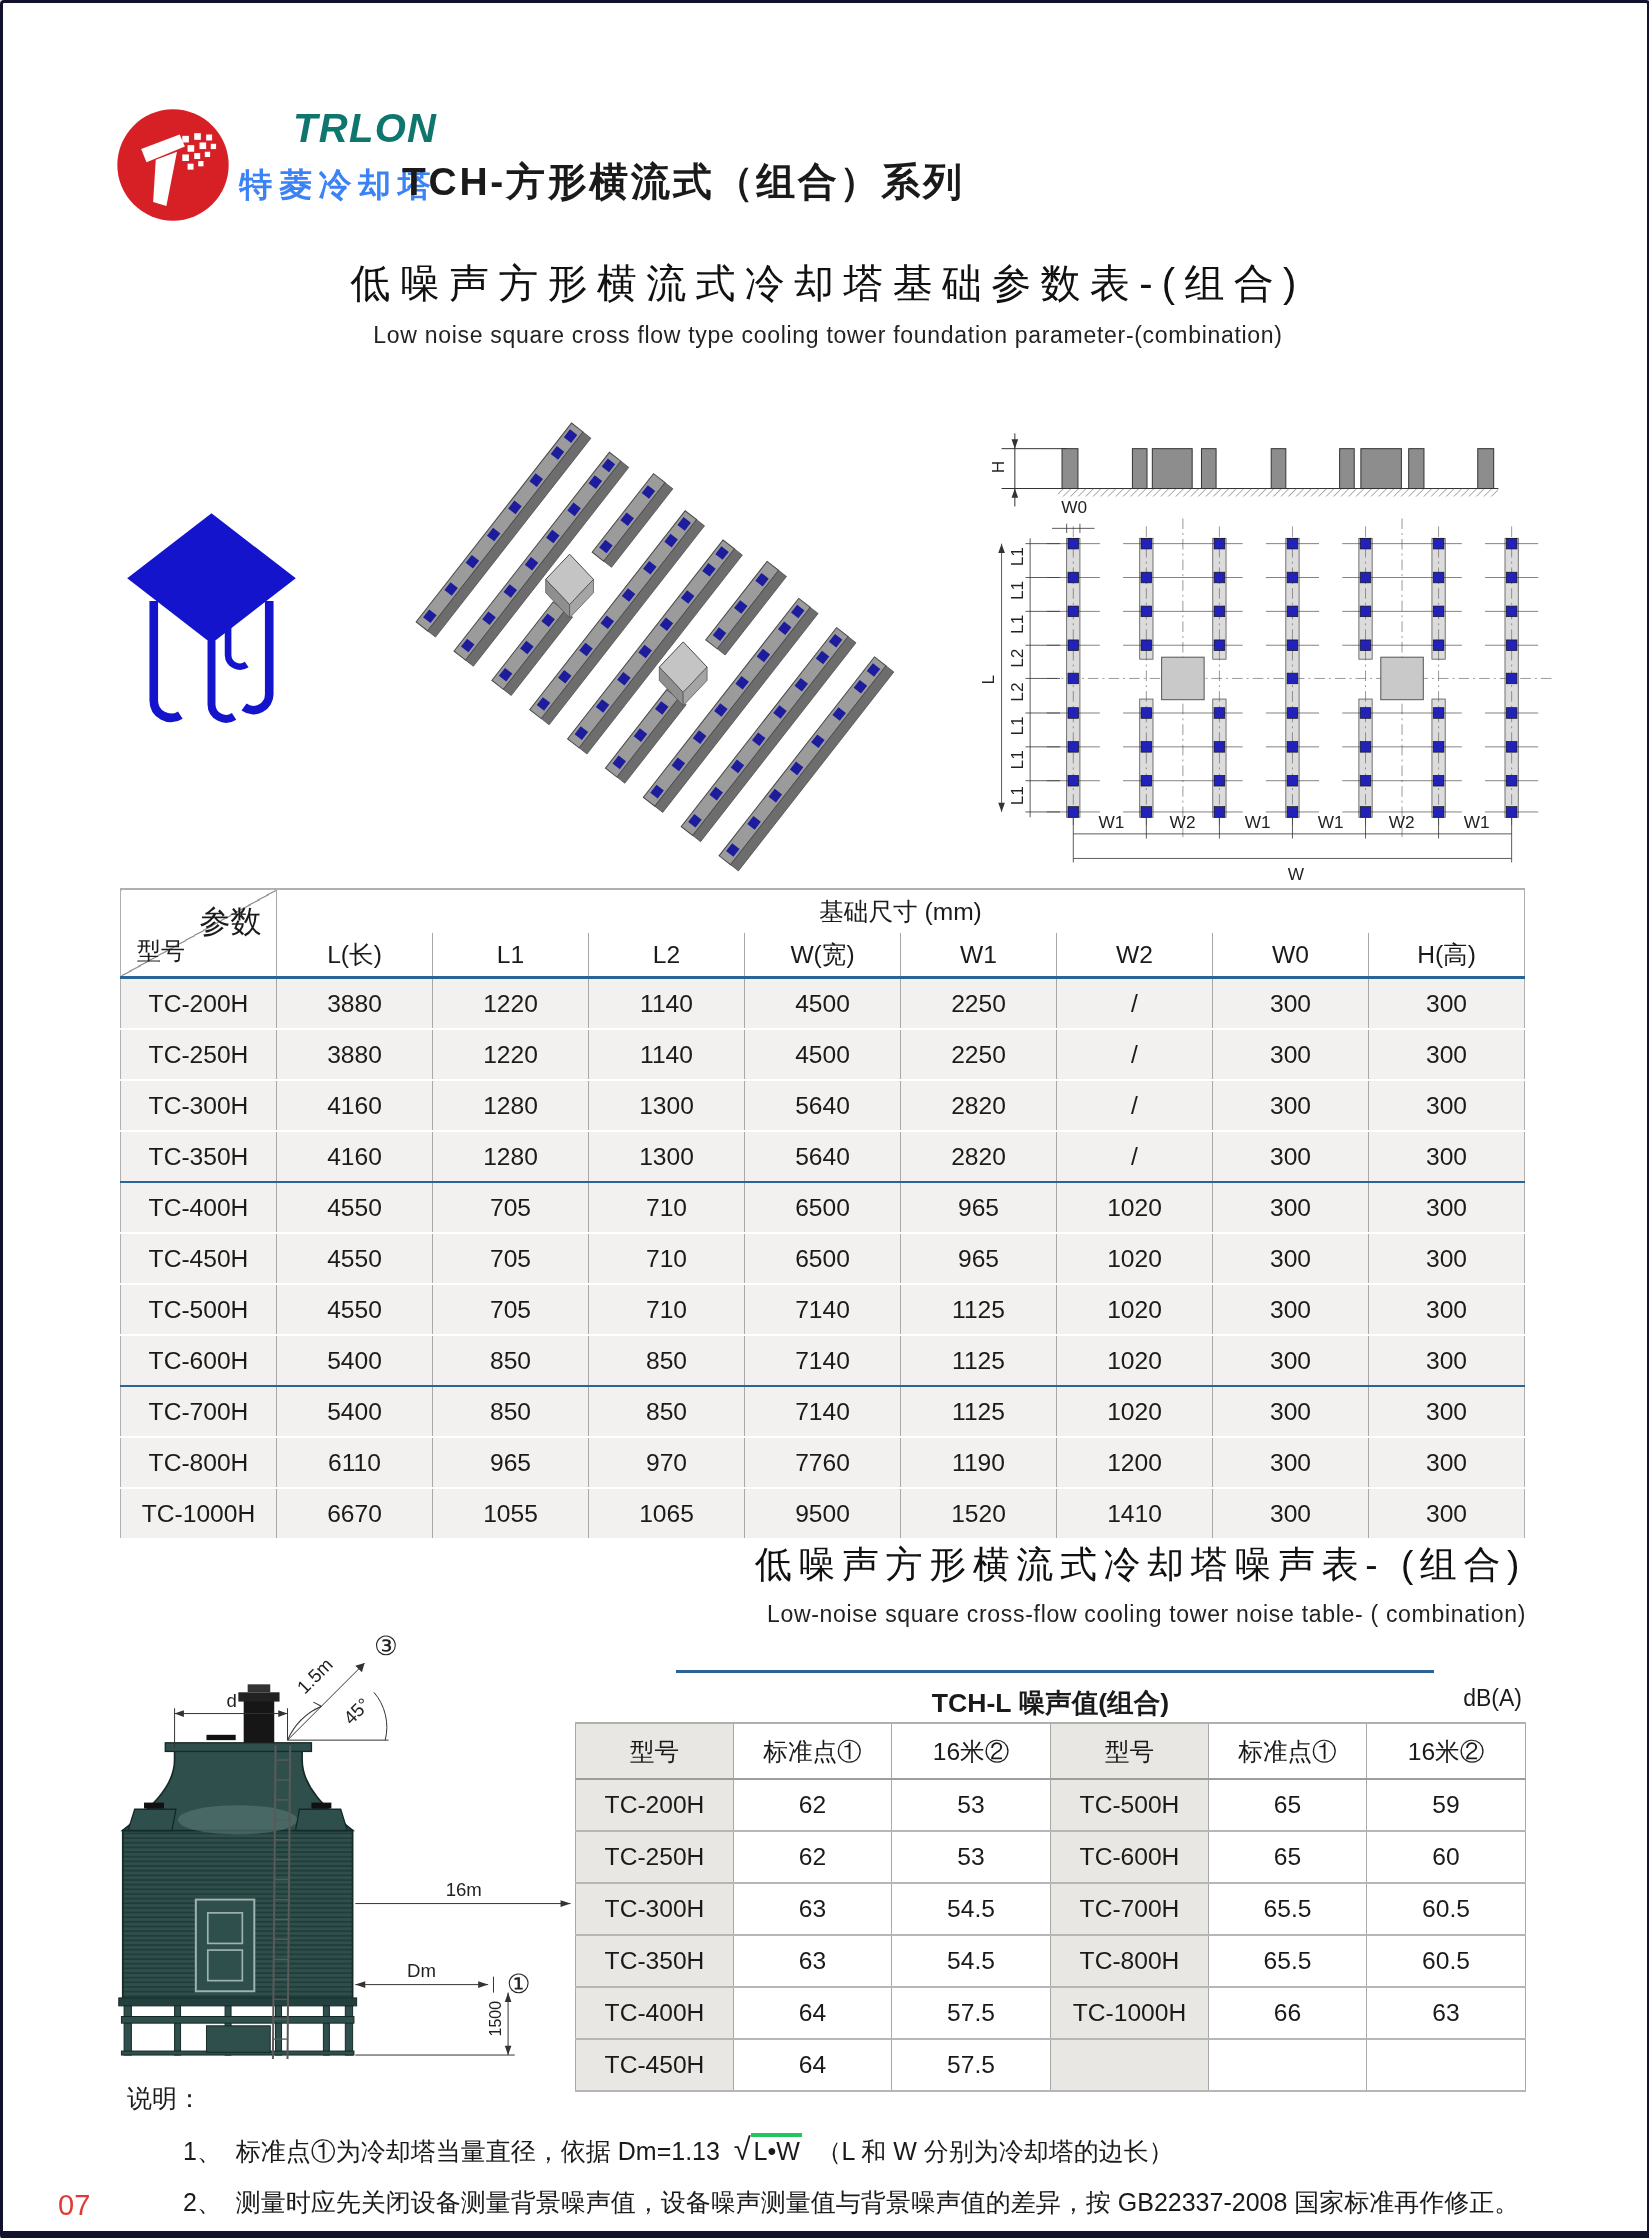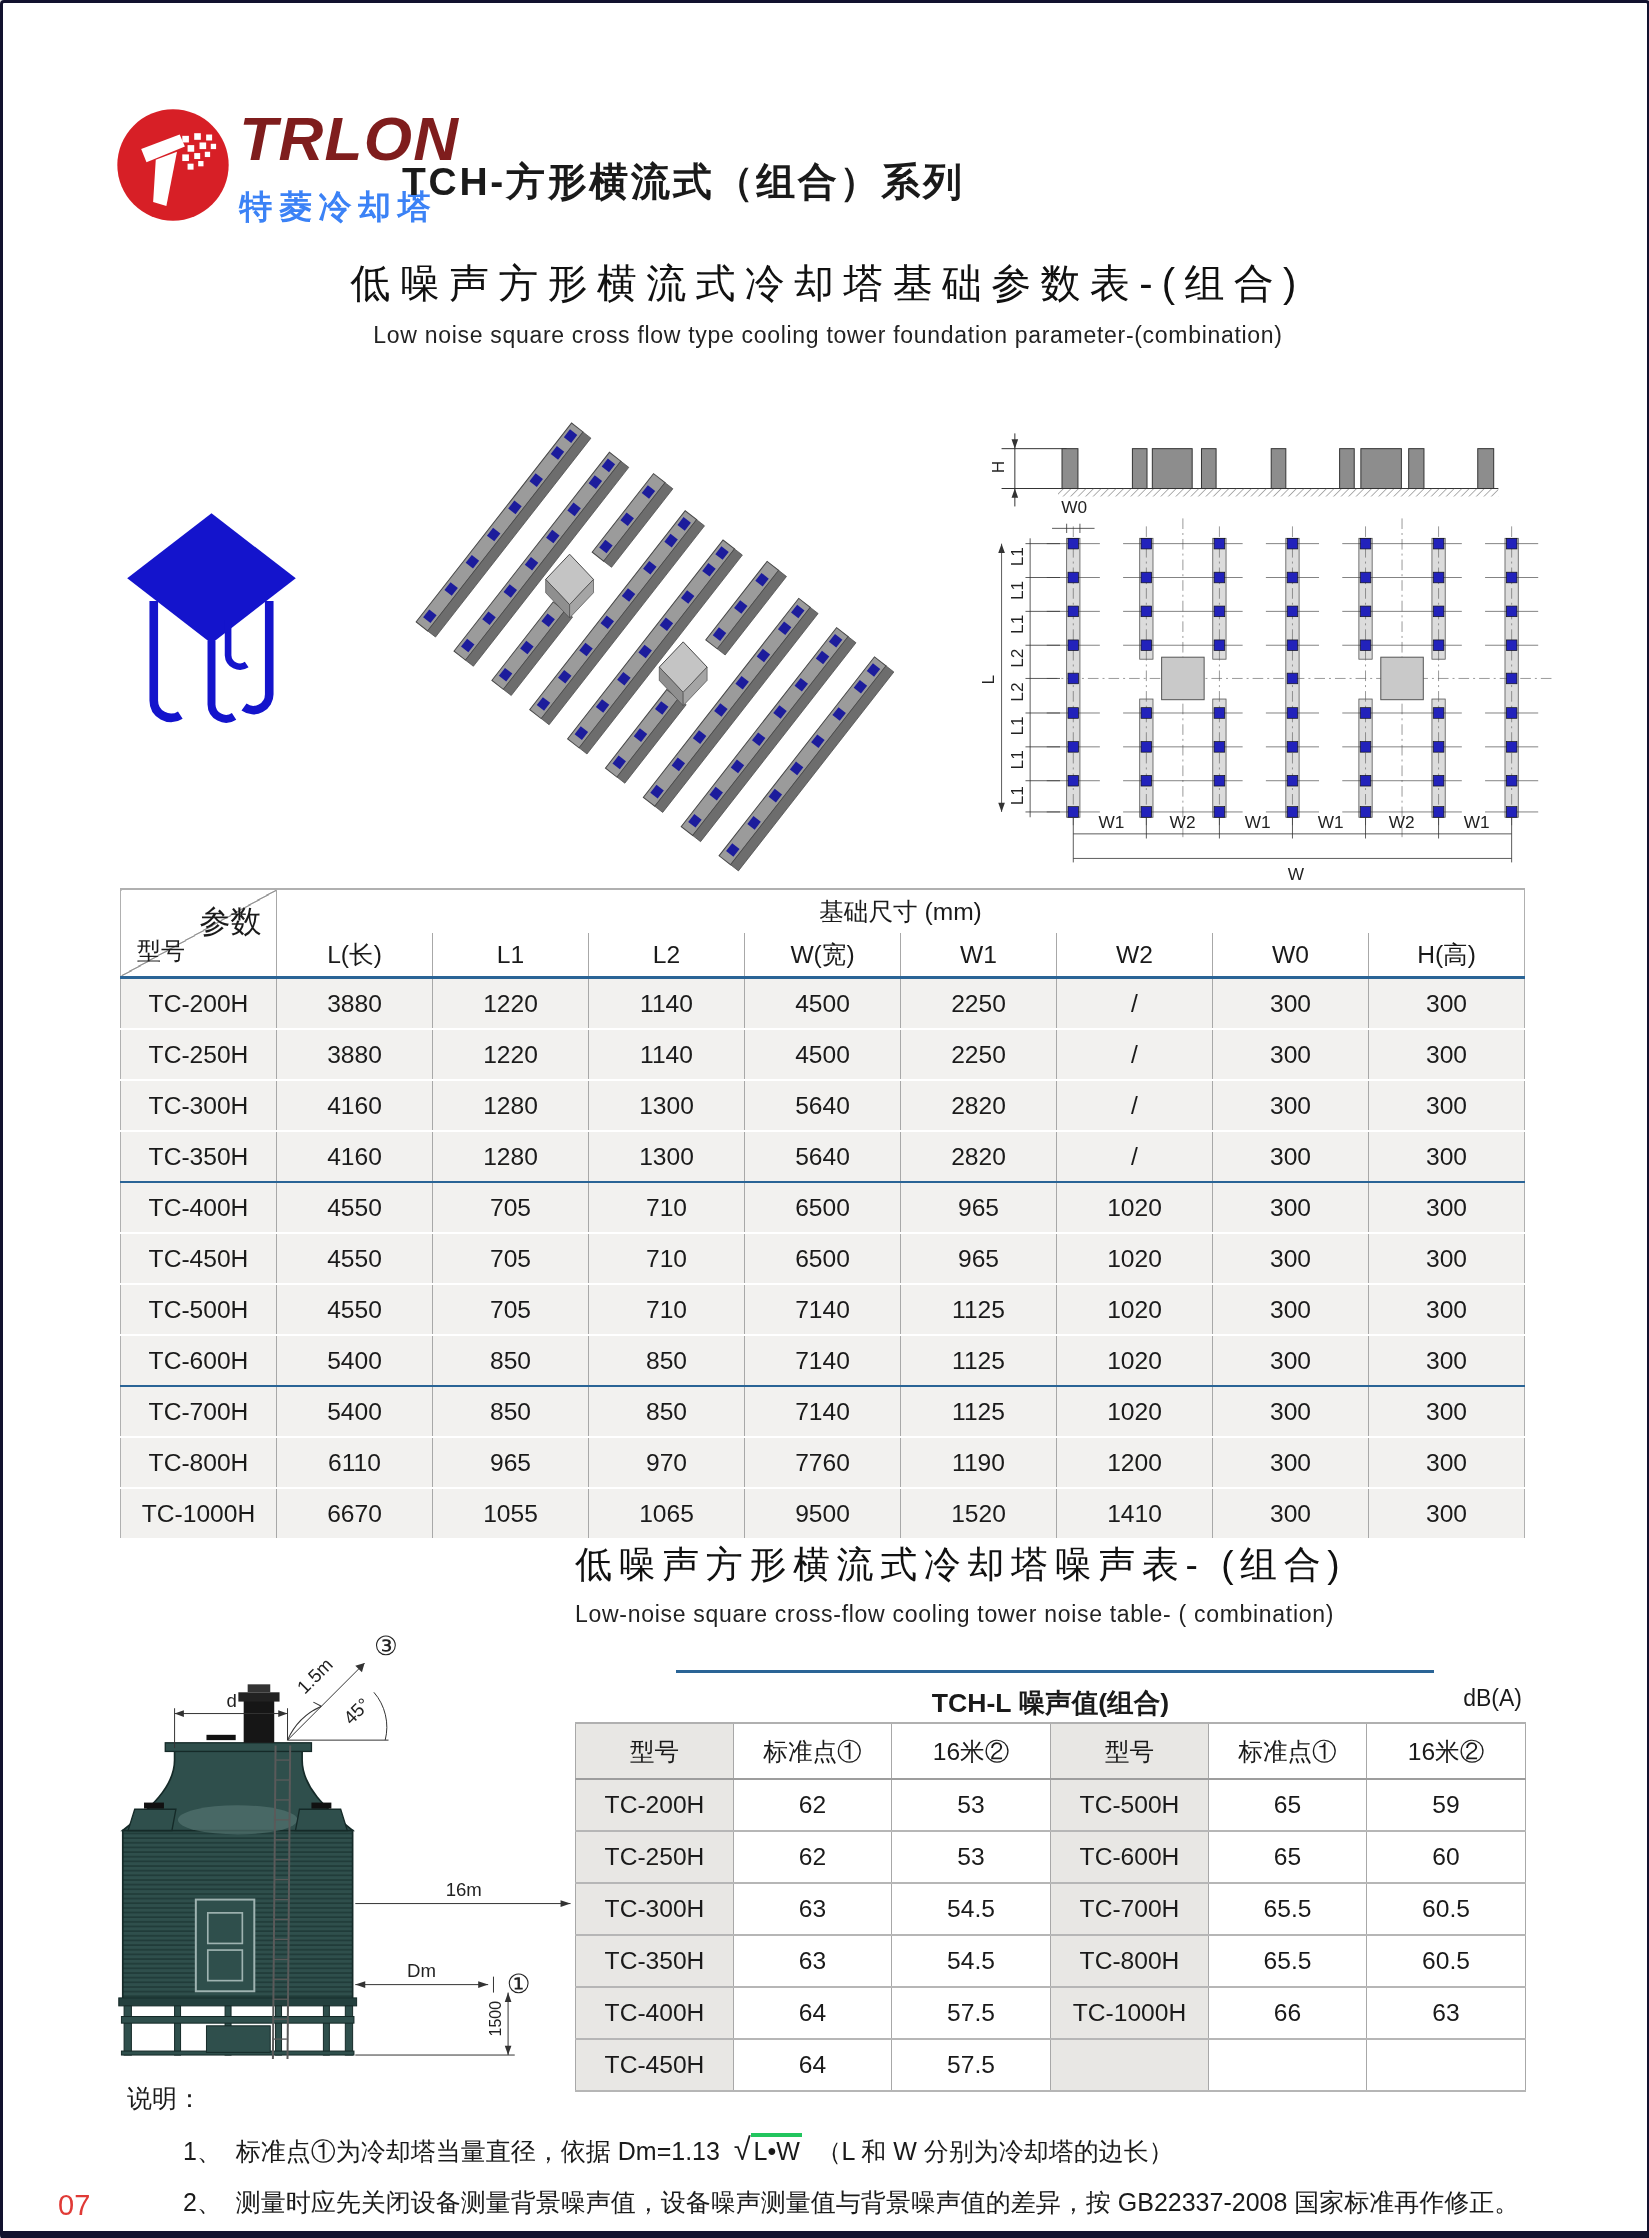--- a/index.html
+++ b/index.html
@@ -4,27 +4,27 @@
 <style>
   html,body{margin:0;padding:0;background:#e9e9e9;}
   .page{position:relative;width:1650px;height:2239px;background:#ffffff;
         border:3.3px solid #12122e;border-bottom-width:8.6px;border-radius:4px;
         box-sizing:border-box;font-family:"Liberation Sans",sans-serif;color:#1a1a1a;overflow:hidden;}
   .abs{position:absolute;}
 
   
   .brand{left:113px;top:105px;display:flex;align-items:flex-start;}
   .brand-text{margin-left:9.3px;}
-  .brand-name{color:#7f1d1d;font-size:62px;font-weight:bold;font-style:italic;letter-spacing:1.3px;line-height:1;text-align:right;}
+  .brand-name{color:#0f766e;font-size:40px;font-weight:bold;font-style:italic;letter-spacing:1.3px;line-height:1;text-align:right;}
   .brand-sub{color:#3b82f6;font-size:33px;font-weight:bold;letter-spacing:6.6px;margin-top:15px;}
   .page-title{left:399px;top:152px;font-size:39px;font-weight:bold;letter-spacing:2.7px;}
 
   
   .s1-wrap{left:0;top:253px;width:1650px;text-align:center;}
-  .s2-wrap{left:572px;top:1537px;width:951px;text-align:left;}
+  .s2-wrap{left:572px;top:1537px;width:951px;text-align:right;}
   .cn-title{font-size:40px;letter-spacing:9.3px;color:#111;}
   .en-title{font-size:23px;color:#222;margin-top:10.6px;letter-spacing:0.7px;}
   .s2-underline{left:673px;top:1667px;width:758px;height:0;border-top:3.3px solid #2a6496;}
 
   
   .ftable{position:absolute;left:117px;top:885px;width:1401px;border-collapse:collapse;table-layout:fixed;
           border:1.3px solid #b0b0b0;border-top:2.7px solid #b0b0b0;border-bottom:2.7px solid #b0b0b0;}
   .ftable th,.ftable td{font-weight:normal;text-align:center;vertical-align:middle;font-size:24.6px;}
   .ftable thead th{height:41px;background:#fff;border-left:0.7px solid #a8a8a8;}
   .ftable thead tr.cols th{border-bottom:3.3px solid #2a6496;}

